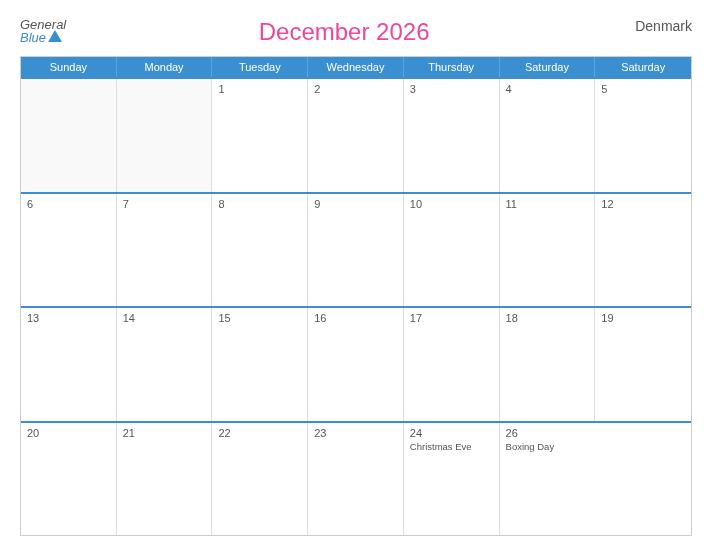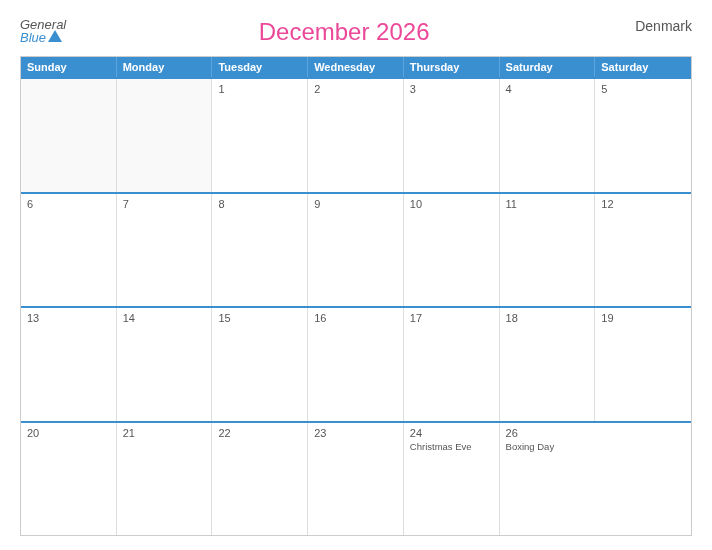--- a/index.html
+++ b/index.html
@@ -77,22 +77,22 @@
     }
     .cal-header-row {
       display: grid;
       grid-template-columns: repeat(7, 1fr);
       background: #3a8fd1;
     }
     .cal-header-cell {
       color: #fff;
       font-size: 11px;
       padding: 4px 6px;
-      text-align: left;
-      font-weight: bold;
+      text-align: center;
+      font-weight: normal;
       border-right: 1px solid #5aa5dd;
     }
     .cal-header-cell:last-child { border-right: none; }
     .cal-body {
       flex: 1;
       display: flex;
       flex-direction: column;
     }
     .cal-week {
       display: grid;

